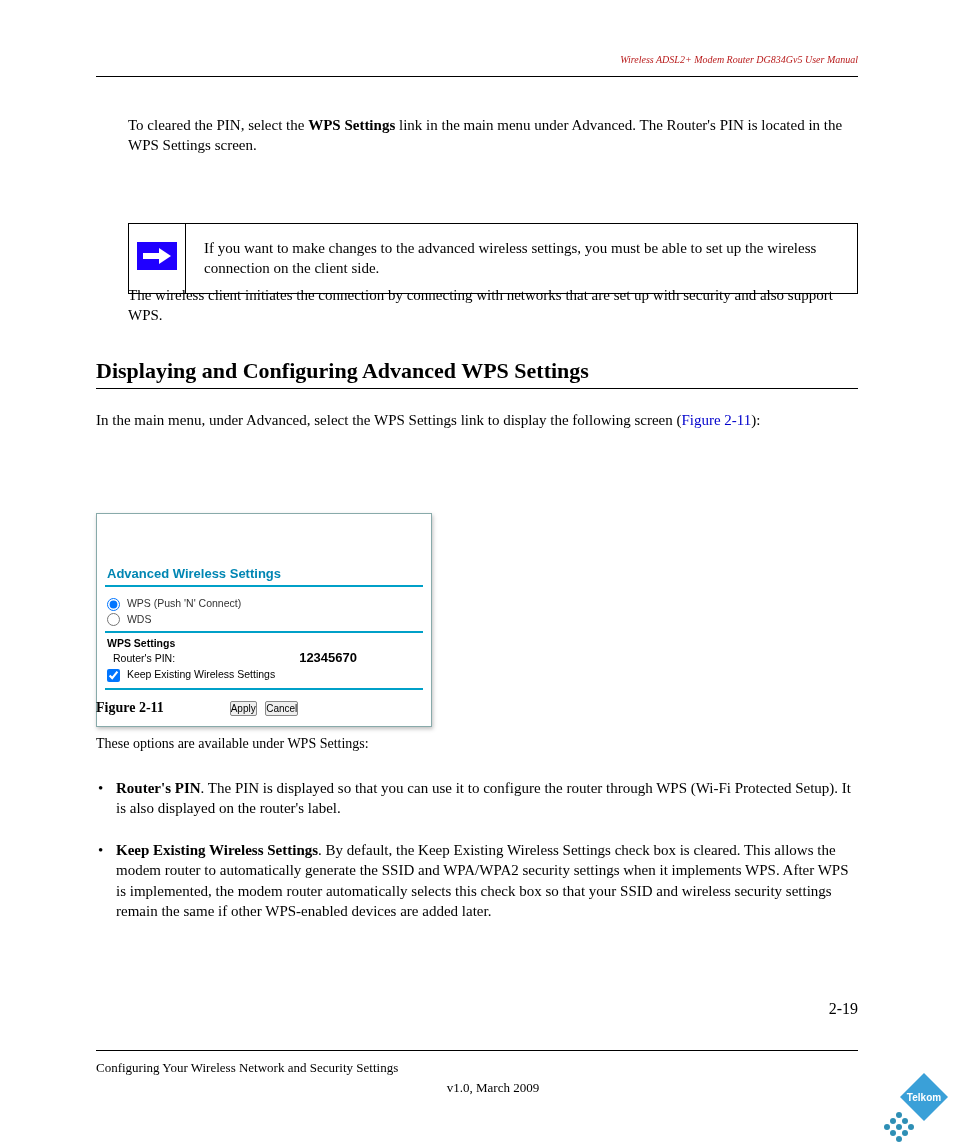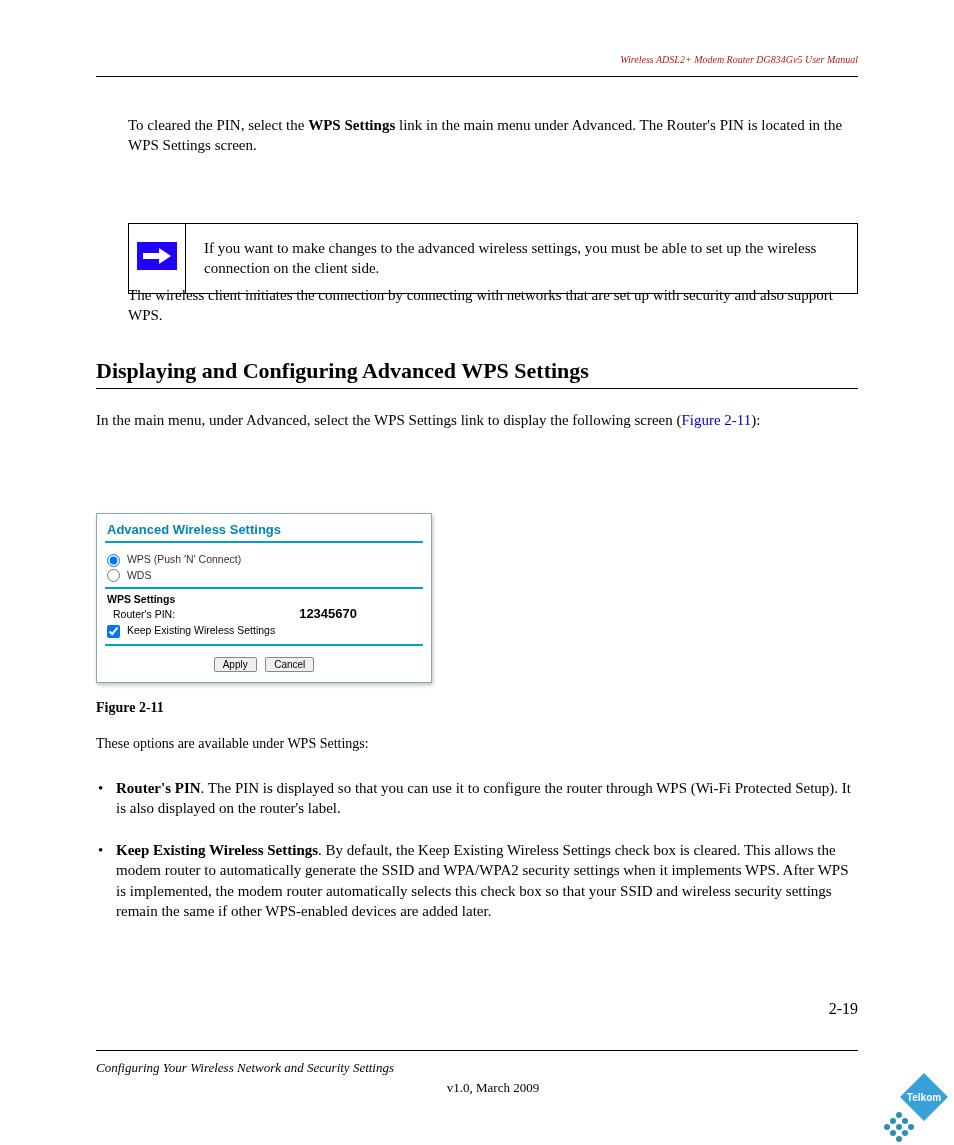--- a/index.html
+++ b/index.html
@@ -15,40 +15,40 @@
     display: inline-block; width: 40px; height: 28px; background: #2000ff;
     position: relative;
   }
   .note-arrow svg { display: block; }
   .note-text-cell { padding: 14px 18px; font-size: 15px; line-height: 1.35; }
   .body-para-2 { position: absolute; top: 285px; left: 128px; width: 730px; font-size: 15px; line-height: 1.35; }
   .section-heading { position: absolute; top: 358px; left: 96px; font-size: 22px; font-weight: bold; color: #000; }
   .hr-section { position: absolute; top: 388px; left: 96px; width: 762px; border-top: 1px solid #000; }
   .body-para-3 { position: absolute; top: 410px; left: 96px; width: 762px; font-size: 15px; line-height: 1.35; }
   .router-ui { position: absolute; top: 513px; left: 96px; width: 336px; border: 1px solid #8aa; background: #fff; box-shadow: 1px 2px 4px rgba(0,0,0,0.25); font-family: Arial, Helvetica, sans-serif; }
-  .router-title { color: #0086b3; font-weight: bold; font-size: 13px; padding: 8px 10px 4px 10px; }
+  .router-title { color: #0086b3; font-weight: bold; font-size: 13px; padding: 8px 10px 4px 10px; margin-top: 44px; }
   .router-hr { border: none; border-top: 2px solid #00a0c8; margin: 0 8px; }
   .router-radios { padding: 8px 10px 3px 10px; font-size: 10.5px; color: #333; }
   .router-radios label { display: block; margin: 2px 0; }
   .router-radios input { margin-right: 4px; vertical-align: middle; }
   .router-subheading { font-weight: bold; font-size: 10.5px; padding: 4px 10px 0 10px; }
   .router-row { display: flex; justify-content: space-between; align-items: center; padding: 1px 10px; font-size: 10.5px; }
   .router-pin { font-weight: bold; font-size: 13px; color: #000; margin-right: 64px; }
   .router-check { padding: 2px 10px 6px 10px; font-size: 10.5px; }
   .router-check input { margin-right: 4px; vertical-align: middle; }
   .router-buttons { text-align: center; padding: 8px 0 10px 0; }
-  .router-buttons button { font-size: 10px; font-family: Arial, sans-serif; padding: 1px 8px; margin: 0 2px; background: #efefef; border: 1px solid #888; border-radius: 2px; cursor: pointer; }
+  .router-buttons button { font-size: 10px; font-family: Arial, sans-serif; padding: 1px 0; margin: 0 2px; background: #efefef; border: 1px solid #888; border-radius: 2px; cursor: pointer; }
   .figure-caption { position: absolute; top: 700px; left: 96px; font-size: 14px; font-weight: bold; }
   .body-para-4 { position: absolute; top: 735px; left: 96px; width: 762px; font-size: 14px; line-height: 1.35; }
   .bullet-1 { position: absolute; top: 778px; left: 116px; width: 742px; font-size: 15px; line-height: 1.35; }
   .bullet-2 { position: absolute; top: 840px; left: 116px; width: 742px; font-size: 15px; line-height: 1.35; }
   .bullet-marker { position: absolute; left: -18px; top: 0; }
   .bullet-content { display: block; }
   .hr-footer { position: absolute; top: 1050px; left: 96px; width: 762px; border-top: 1px solid #000; }
-  .footer-left { position: absolute; top: 1060px; left: 96px; font-size: 13px; font-style: italic; }
+  .footer-left { position: absolute; top: 1060px; left: 96px; font-size: 13px; }
   .footer-right { position: absolute; top: 1000px; right: 96px; font-size: 16px; }
   .logo { position: absolute; bottom: 0px; right: 0px; width: 78px; height: 78px; }
   .logo svg { width: 78px; height: 78px; display: block; }
   b { font-weight: bold; }
 </style>
 </head>
 <body>
 
 <div class="page">
 

